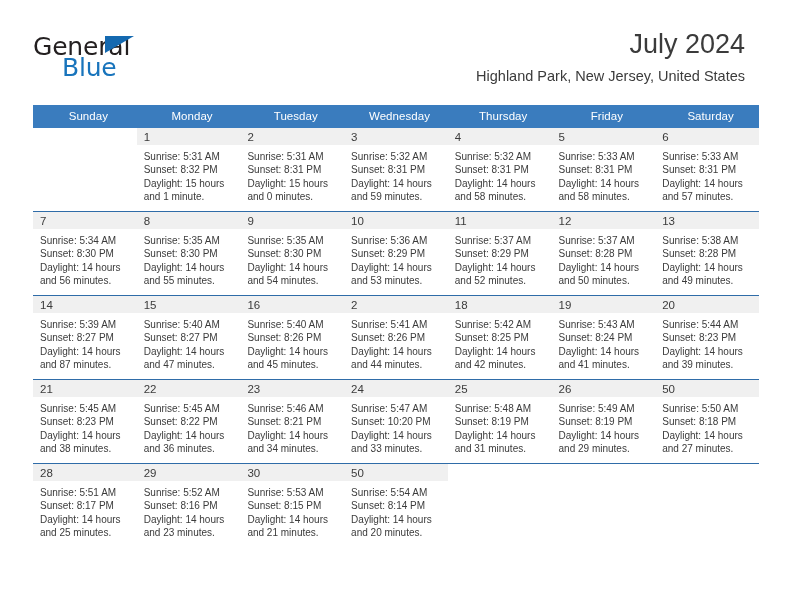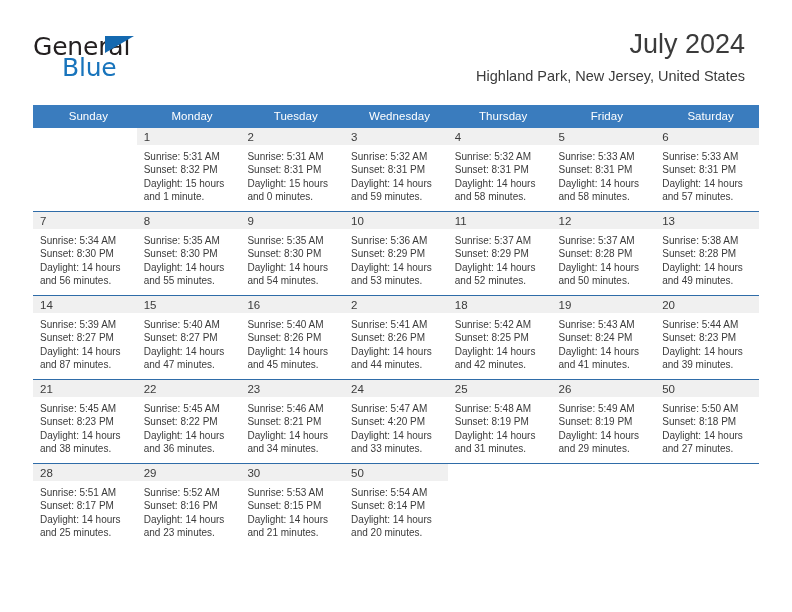--- a/index.html
+++ b/index.html
@@ -458,21 +458,21 @@
                 <div class="daylight-line">Daylight: 14 hours</div>
                 <div class="daylight-line">and 34 minutes.</div>
               </div>
             </div>
           </td>
           <td>
             <div class="cell-inner">
               <div class="daynum-band">24</div>
               <div class="cell-body">
                 <div>Sunrise: 5:47 AM</div>
-                <div>Sunset: 4:20 PM</div>
+                <div>Sunset: 10:20 PM</div>
                 <div class="daylight-line">Daylight: 14 hours</div>
                 <div class="daylight-line">and 33 minutes.</div>
               </div>
             </div>
           </td>
           <td>
             <div class="cell-inner">
               <div class="daynum-band">25</div>
               <div class="cell-body">
                 <div>Sunrise: 5:48 AM</div>

